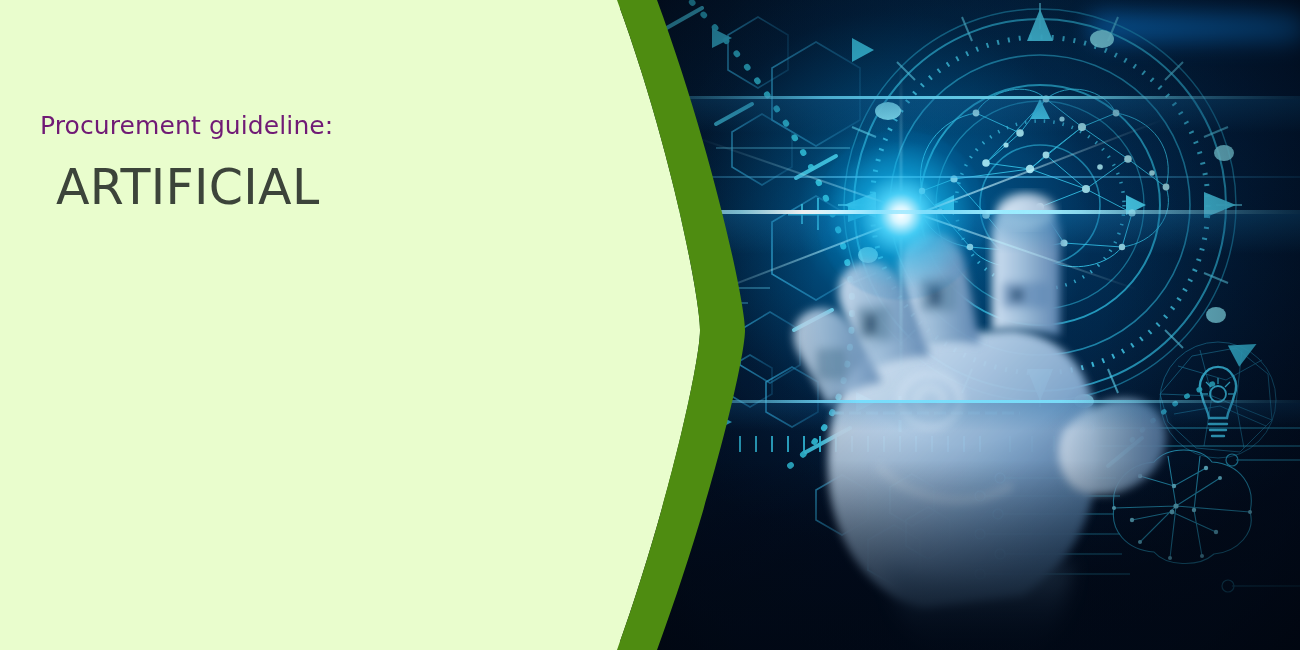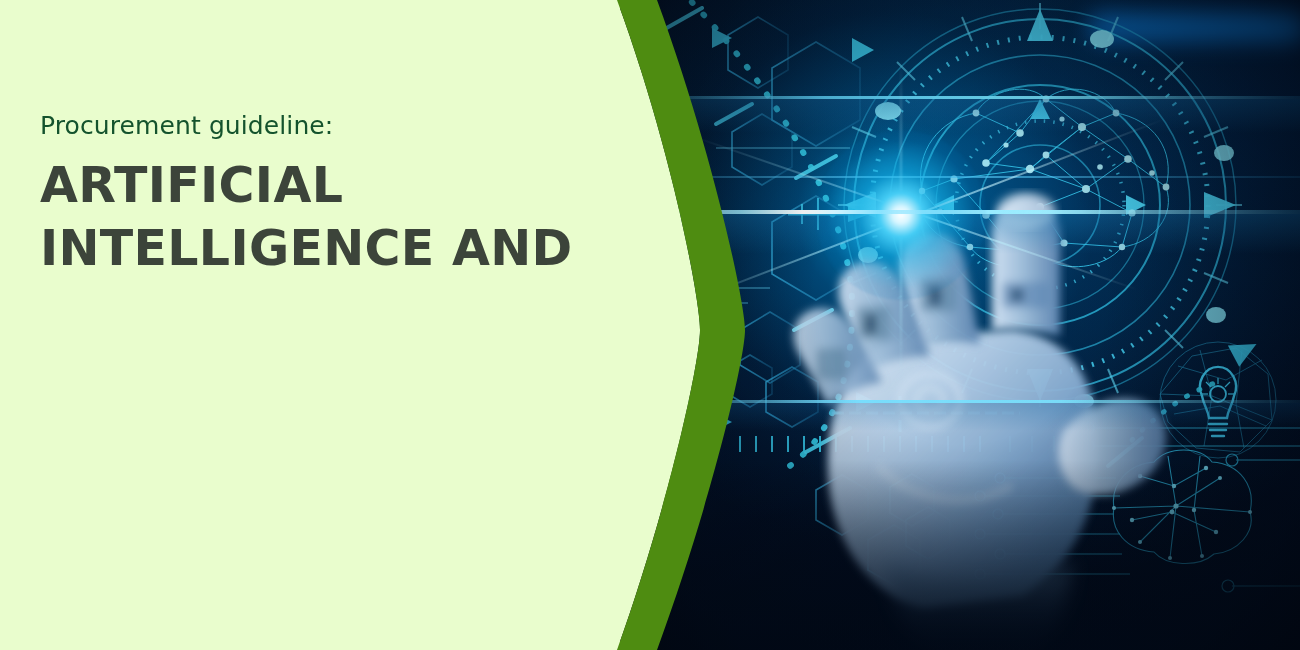--- a/index.html
+++ b/index.html
@@ -83,26 +83,26 @@
   .soft-circle{position:absolute;border-radius:50%;}
   .soft-a{left:-120px;top:398px;width:560px;height:560px;background:rgba(150,205,100,.22);}
   .soft-b{left:-210px;top:392px;width:480px;height:480px;background:rgba(150,205,100,.20);}
 
   
   .curve-svg{position:absolute;left:0;top:0;width:1300px;height:650px;}
 
   
   .text-block{position:absolute;left:40px;top:112px;width:540px;}
   .kicker{
-    font-size:25px;line-height:1.1;color:#14532d;font-weight:400;
+    font-size:25px;line-height:1.1;color:#701a75;font-weight:400;
     letter-spacing:.1px;margin:0 0 14px 0;
   }
   .headline{
-    font-size:49px;line-height:1.30;color:#3c443a;font-weight:700;
-    letter-spacing:.3px;margin:0;text-transform:uppercase;
+    font-size:49px;line-height:1.30;color:#3c443a;font-weight:400;
+    letter-spacing:.3px;margin:16px;text-transform:uppercase;
   }
   .headline .hl-line{display:block;white-space:nowrap;}
 </style>
 </head>
 <body>
 
 <div id="stage">
 
   <div class="soft-circle soft-a"></div>
   <div class="soft-circle soft-b"></div>
@@ -496,17 +496,16 @@
     <path d="M0,0 L617,0 C672,150 700,300 700,330 C700,362 668,508 617,650 L0,650 Z" fill="#e9fdcd"></path>
 
     <path d="M617,0 L657,0 C712,150 745,302 745,330 C745,360 710,506 657,650 L617,650
              C668,508 700,362 700,330 C700,300 672,150 617,0 Z" fill="#4e8c11"></path>
   </svg>
 
   <div class="text-block">
     <p class="kicker">Procurement guideline:</p>
     <h1 class="headline">
       <span class="hl-line">ARTIFICIAL</span>
-      <span class="hl-line">INTELLIGENCE AND</span>
     </h1>
   </div>
 
 </div>
 
 </body></html>

